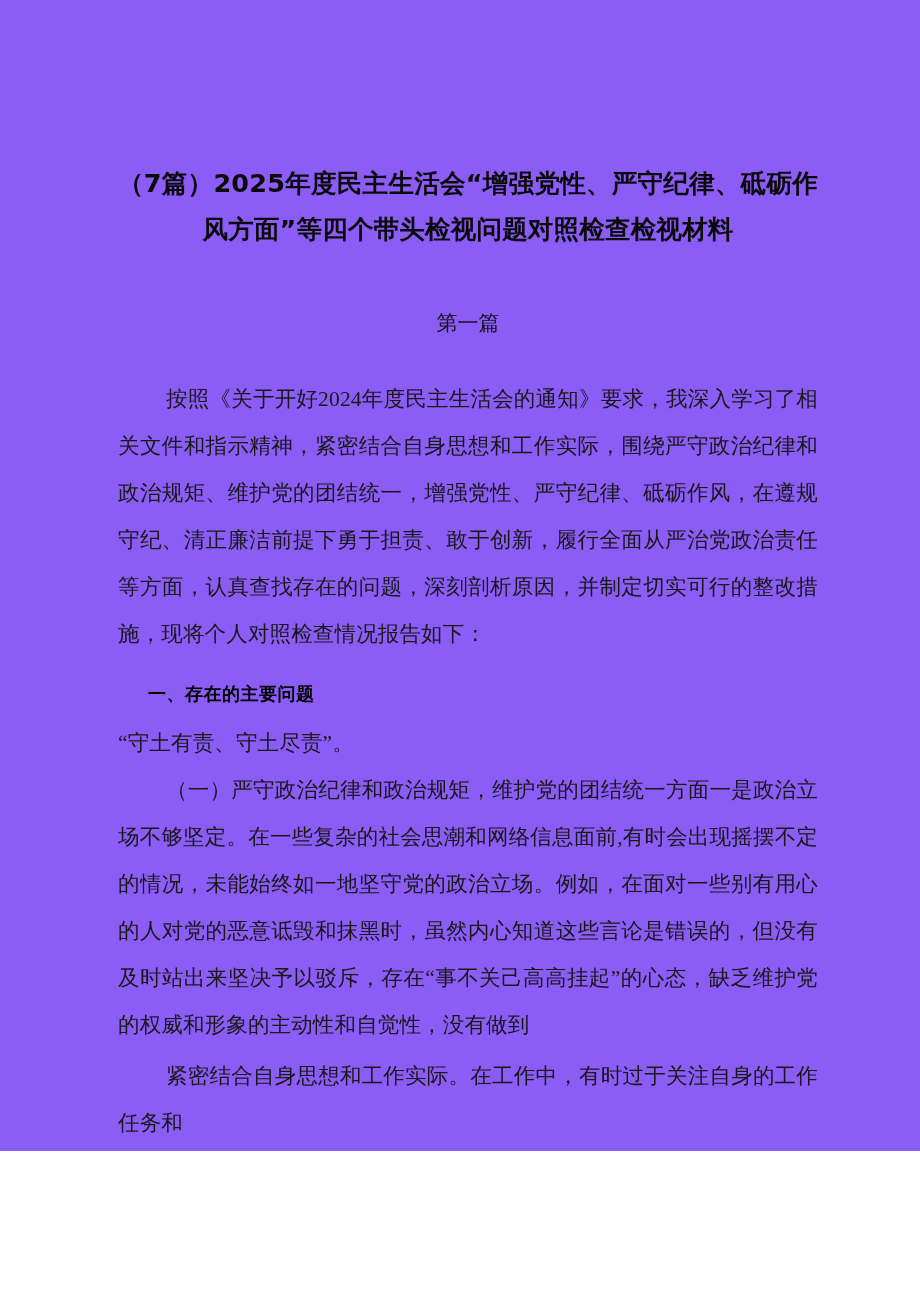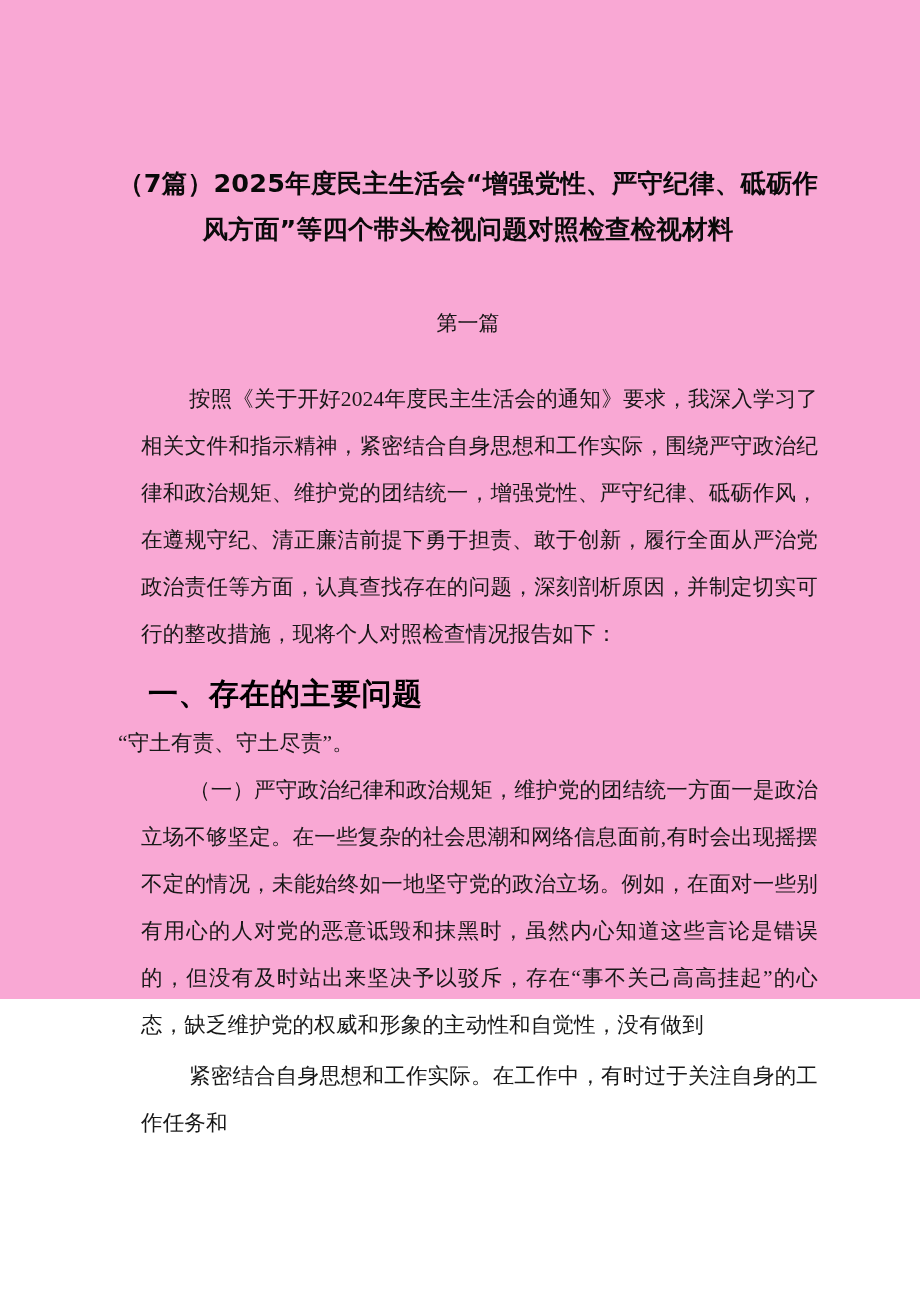--- a/index.html
+++ b/index.html
@@ -15,22 +15,22 @@
     font-family: "Liberation Serif", "DejaVu Serif", serif;
     color: #000000;
     -webkit-font-smoothing: antialiased;
   }
 
   .page {
     position: absolute;
     left: 0;
     top: 0;
     width: 920px;
-    height: 999px;
-    background: #f9a8d4;
+    height: 1151px;
+    background: #8b5cf6;
   }
 
   .doc-body {
     position: absolute;
     left: 118px;
     top: 0;
     width: 700px;
   }
 
   
@@ -66,30 +66,29 @@
     line-height: 47px;
     color: #181818;
     margin: 0;
     text-align: justify;
     text-align-last: left;
     word-break: break-all;
     letter-spacing: 0.15px;
   }
   .para.indent {
     text-indent: 48px;
-    margin-left: 23px;
   }
   .para.first-para {
     padding-top: 22px;
   }
 
   
   .section-heading {
     font-family: "DejaVu Sans", "Liberation Sans", sans-serif;
-    font-size: 30px;
+    font-size: 18px;
     line-height: 40px;
     font-weight: bold;
     color: #000000;
     margin: 0;
     padding-top: 16px;
     padding-bottom: 6px;
     text-indent: 30px;
     letter-spacing: 0.5px;
   }
 

